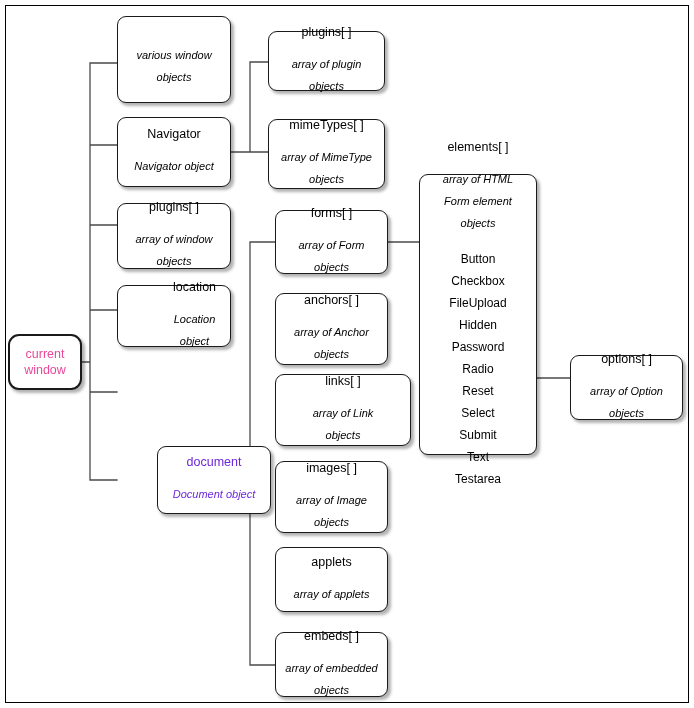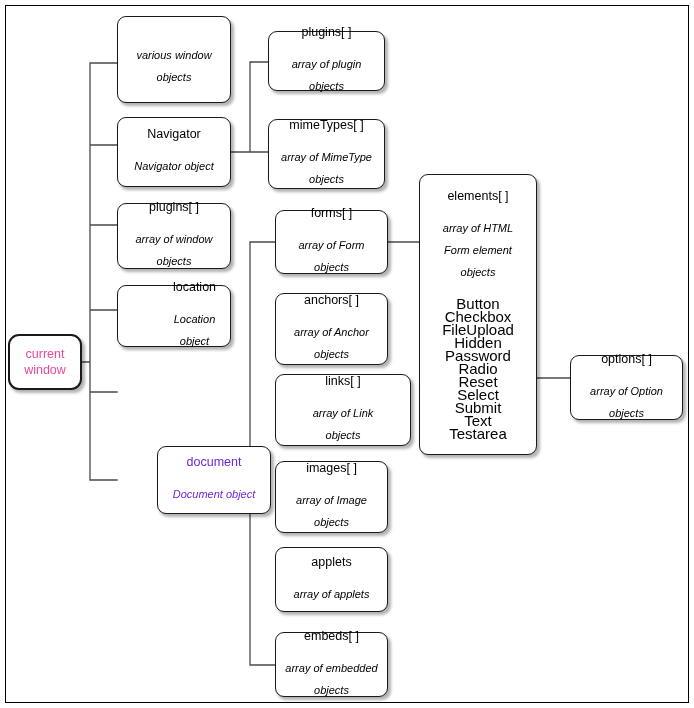--- a/index.html
+++ b/index.html
@@ -76,22 +76,22 @@
     white-space: pre-line;
     margin-top: 13px;
   }
 
   .node.root .node-title {
     font-size: 12.5px;
     line-height: 16px;
   }
 
   .node-list {
-    font-size: 15px;
-    line-height: 13px;
+    font-size: 12px;
+    line-height: 22px;
     font-style: normal;
     white-space: pre-line;
     margin-top: 14px;
   }
 </style>
 </head>
 <body>
 
 <div id="diagram-canvas" style="background: rgb(255, 255, 255);">
 

